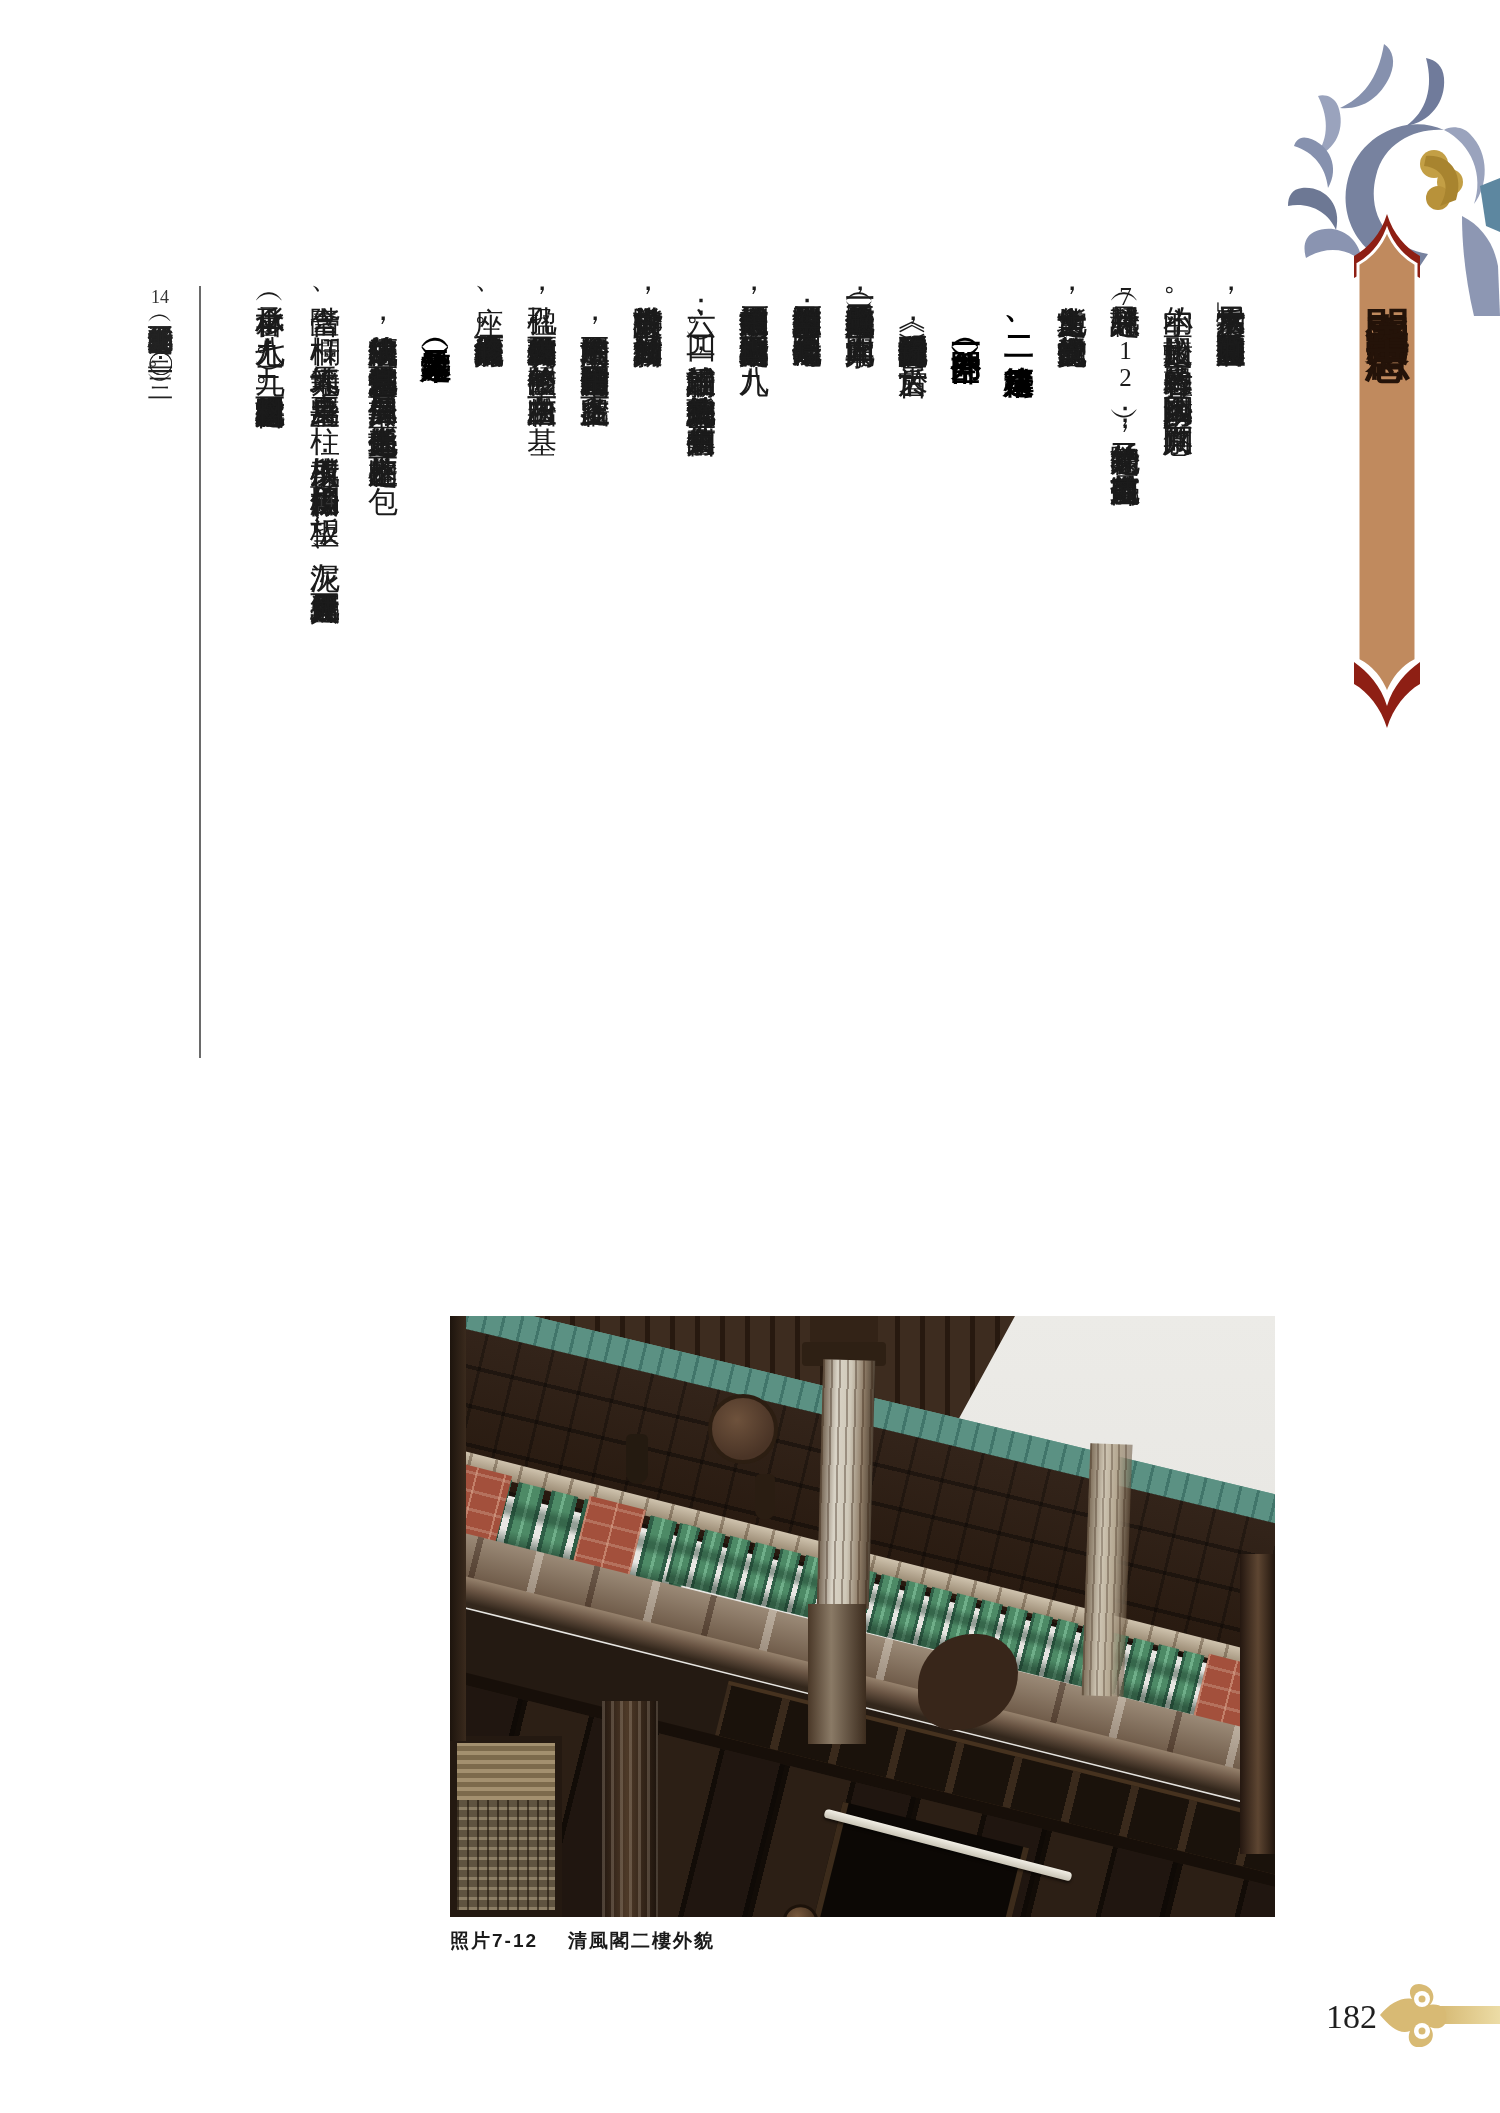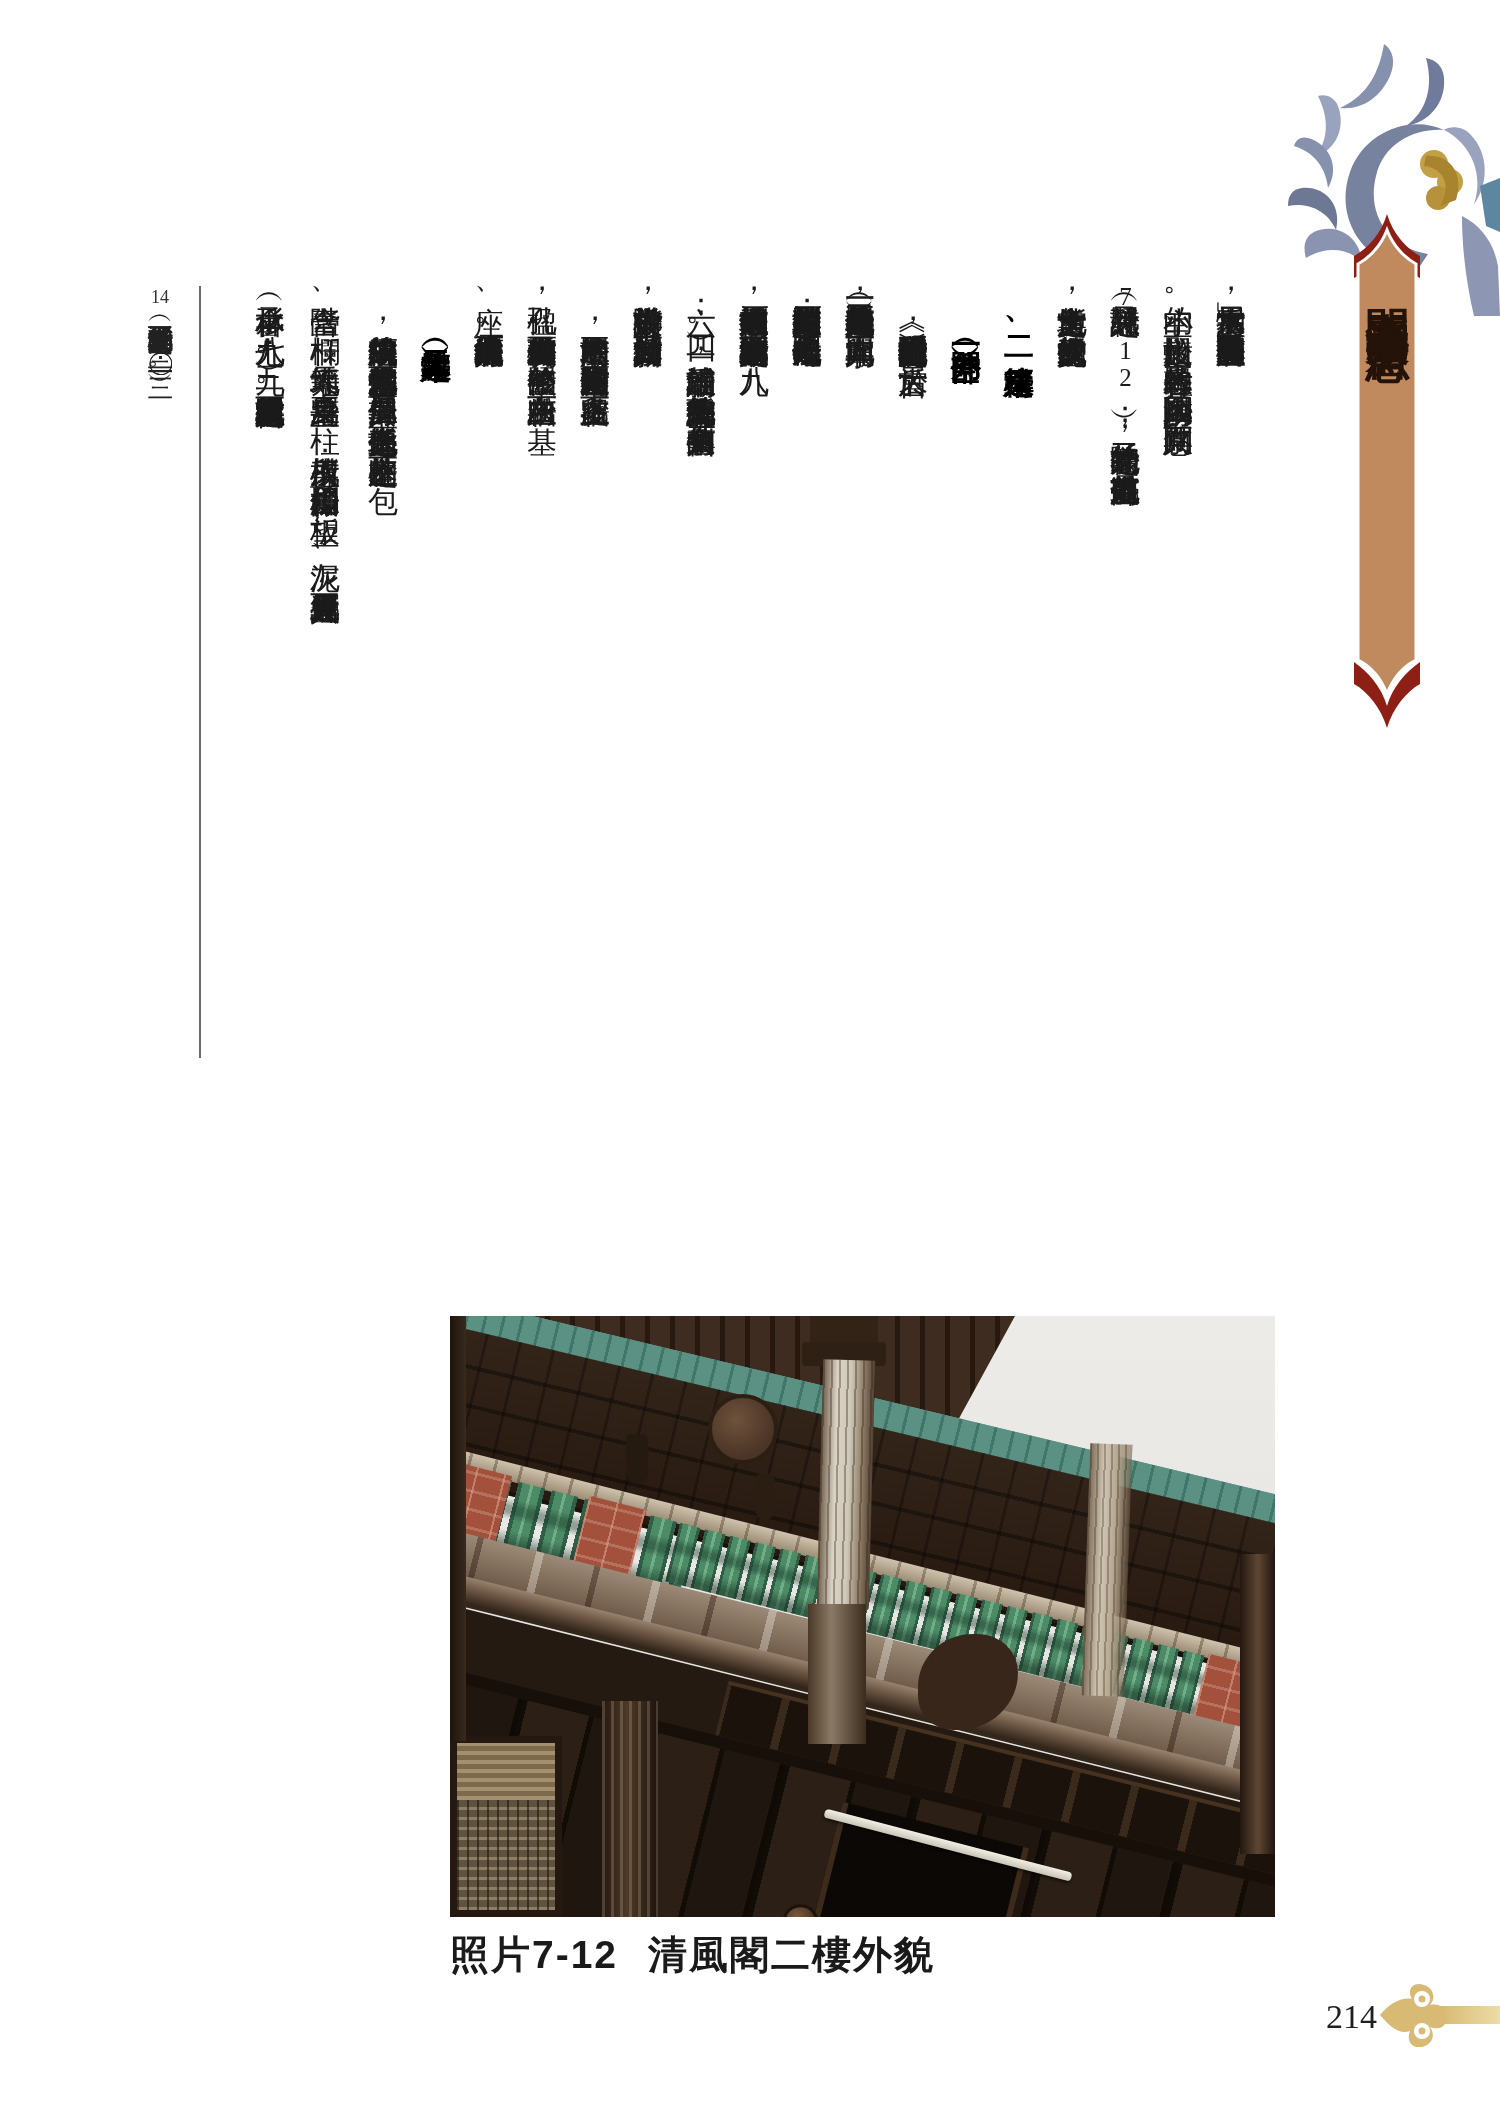--- a/index.html
+++ b/index.html
@@ -94,21 +94,21 @@
   .darkcol{left:152px;top:385px;width:56px;height:216px;
          background:repeating-linear-gradient(90deg,rgba(220,205,185,.22) 0 3px,rgba(0,0,0,0) 3px 9px),
                     linear-gradient(90deg,#241810,#4e3a28 45%,#1d130c);}
   .paleR{left:636px;top:128px;width:42px;height:252px;transform:rotate(2deg);
          background:repeating-linear-gradient(90deg,rgba(50,30,15,.3) 0 2px,rgba(0,0,0,0) 2px 7px),
                     linear-gradient(90deg,#7a6a56,#cfc6b4 35%,#b5a892 65%,#6a574290);}
   .colR{left:790px;top:238px;width:36px;height:300px;background:linear-gradient(90deg,#241710,#5e4632 50%,#1d120b);}
 
   
   .caption{position:absolute;left:450px;top:1928px;font-family:"Liberation Sans","DejaVu Sans",sans-serif;
-           font-size:39px;font-weight:600;color:#1a1a1a;letter-spacing:2px;}
+           font-size:19px;font-weight:600;color:#1a1a1a;letter-spacing:2px;}
   .caption .cap-label{margin-right:30px;}
 
   
   .pagenum{position:absolute;left:1326px;top:1998px;font-size:34px;color:#1f1f1f;
            font-family:"Liberation Serif","DejaVu Serif",serif;}
   .goldknot{position:absolute;left:1378px;top:1983px;width:122px;height:64px;}
 </style>
 </head>
 <body>
 
@@ -203,21 +203,21 @@
     <div class="scorbel"></div>
     <div class="darkcol"></div>
     <div class="paleR"></div>
     <div class="colR"></div>
   </div>
 
   <div class="caption">
     <span class="cap-label">照片7-12</span><span>清風閣二樓外貌</span>
   </div>
 
-  <div class="pagenum">214</div>
+  <div class="pagenum">182</div>
   <svg class="goldknot" viewBox="0 0 122 64">
     <defs>
       <linearGradient id="gb" x1="0" y1="0" x2="1" y2="0">
         <stop offset="0" stop-color="#cfae63"></stop>
           <stop offset="1" stop-color="#ecdca6"></stop>
       </linearGradient>
     </defs>
     <rect x="42" y="23" width="80" height="18" fill="url(#gb)"></rect>
     <path d="M2 32 C12 20 24 14 34 16 C28 6 36 -2 46 2 C56 5 58 16 52 22 C62 20 70 26 68 34 C70 42 62 48 52 44 C58 52 54 62 44 64 C34 66 28 58 32 48 C22 52 12 44 2 32 Z" fill="#d8ba74"></path>
     <circle cx="44" cy="16" r="8" fill="#ffffff"></circle>

